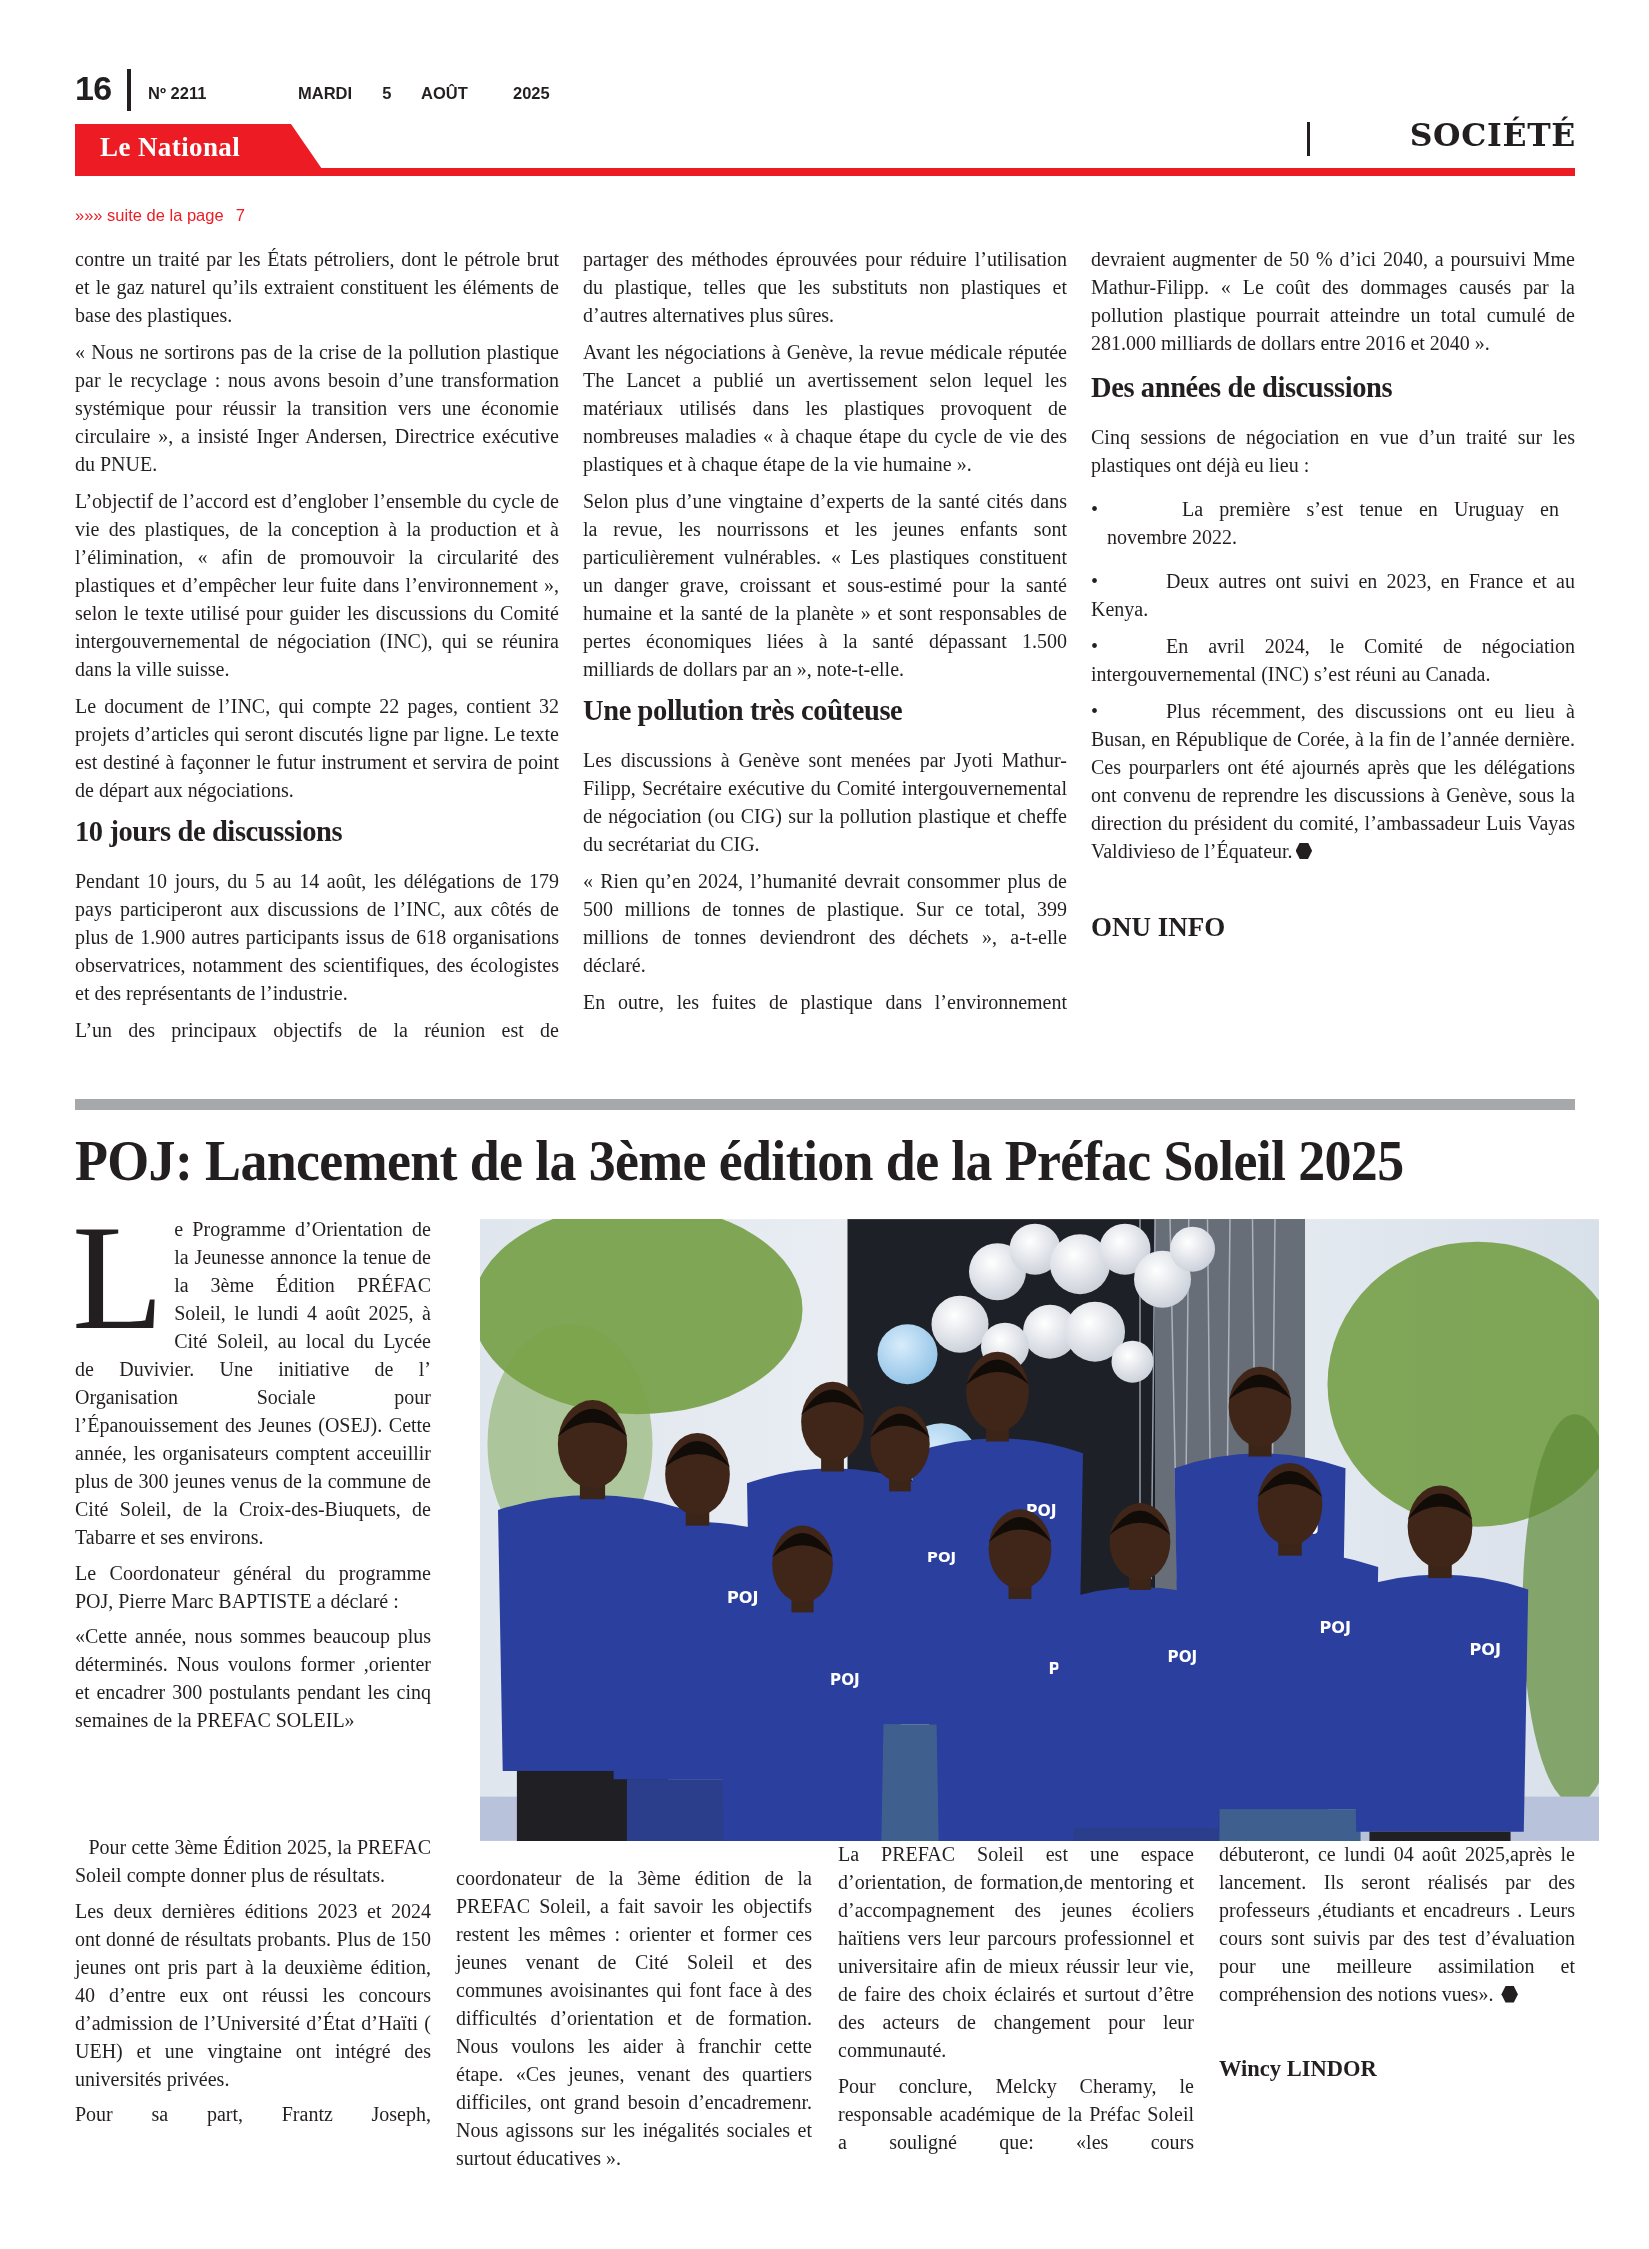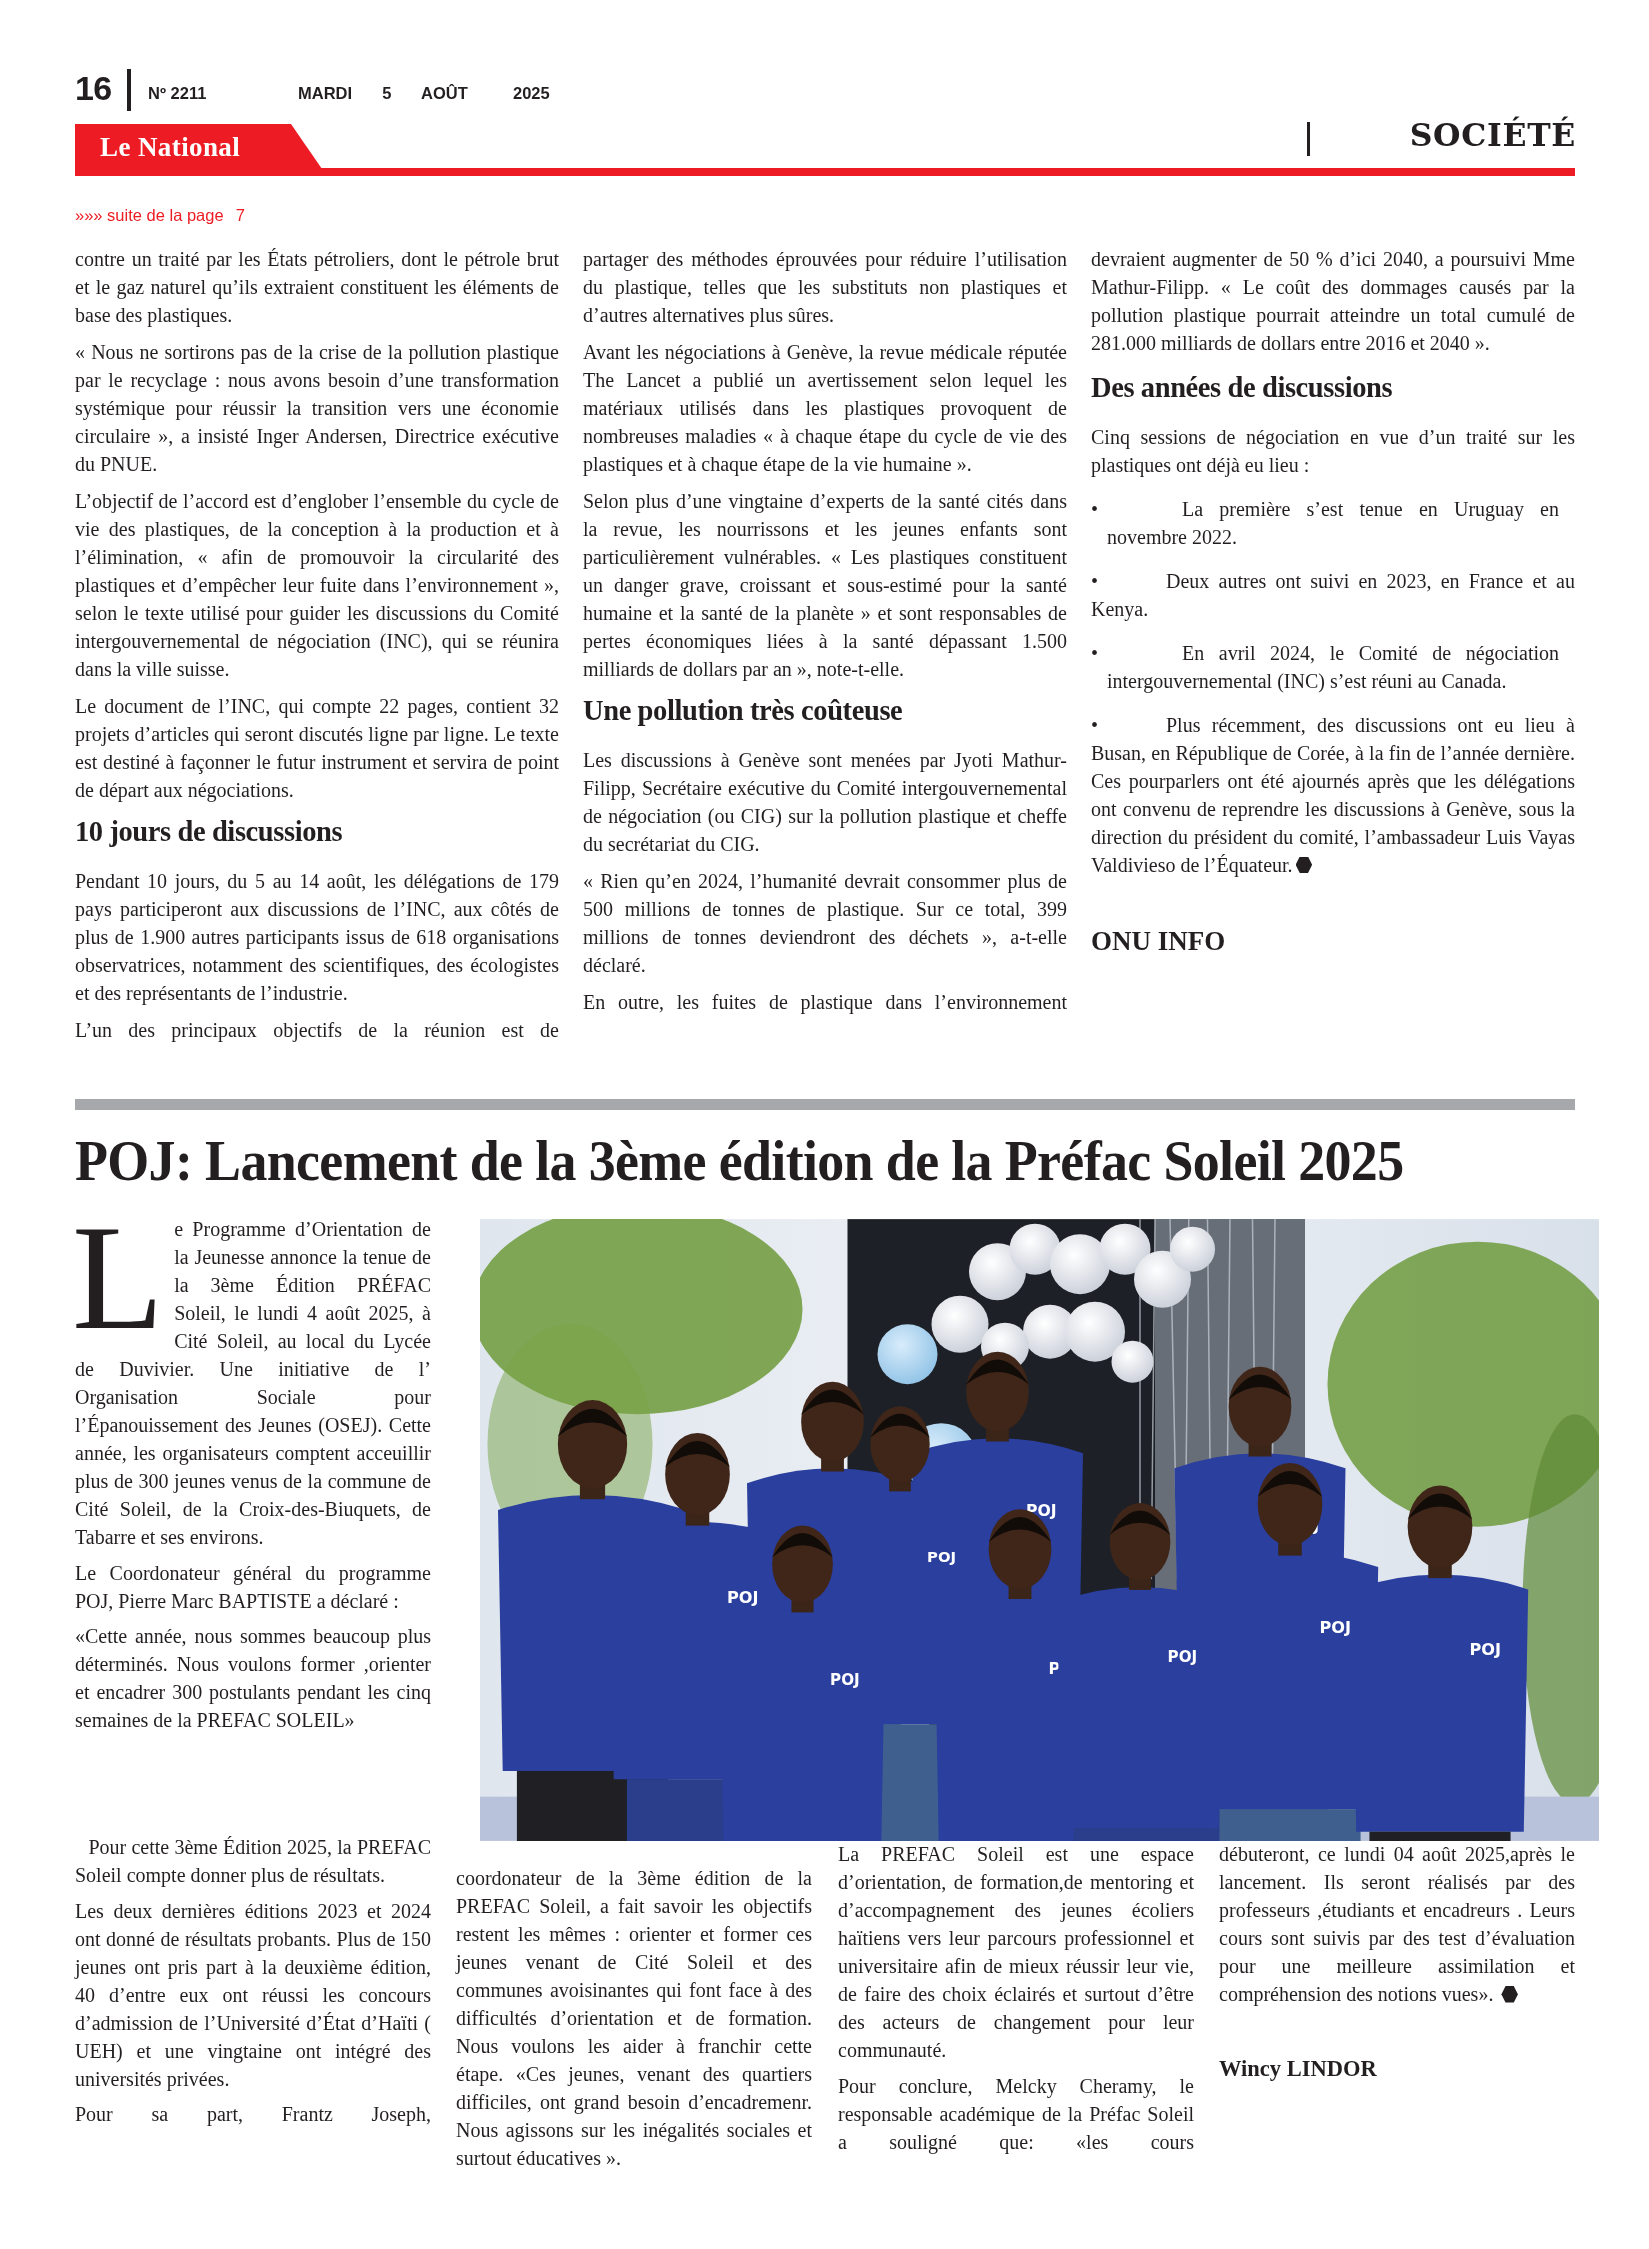--- a/index.html
+++ b/index.html
@@ -113,21 +113,21 @@
   <div class="bullet-item" style="position:relative;margin-bottom:9px;">
     <span style="position:absolute;left:0;top:0;">•</span>
     <p class="bullet-text" style="margin:16px;text-indent:75px;">La première s’est tenue en Uruguay en novembre 2022.</p>
   </div>
   <div class="bullet-item" style="position:relative;margin-bottom:9px;">
     <span style="position:absolute;left:0;top:0;">•</span>
     <p class="bullet-text" style="margin:0;text-indent:75px;">Deux autres ont suivi en 2023, en France et au Kenya.</p>
   </div>
   <div class="bullet-item" style="position:relative;margin-bottom:9px;">
     <span style="position:absolute;left:0;top:0;">•</span>
-    <p class="bullet-text" style="margin:16px;text-indent:75px;">En avril 2024, le Comité de négociation intergouvernemental (INC) s’est réuni au Canada.</p>
+    <p class="bullet-text" style="margin:0;text-indent:75px;">En avril 2024, le Comité de négociation intergouvernemental (INC) s’est réuni au Canada.</p>
   </div>
   <div class="bullet-item" style="position:relative;margin-bottom:9px;">
     <span style="position:absolute;left:0;top:0;">•</span>
     <p class="bullet-text" style="margin:0;text-indent:75px;"><span>Plus récemment, des discussions ont eu lieu à Busan, en République de Corée, à la fin de l’année dernière. Ces pourparlers ont été ajournés après que les délégations ont convenu de reprendre les discussions à Genève, sous la direction du président du comité, l’ambassadeur Luis Vayas Valdivieso de l’Équateur.</span><span class="endmark"></span></p>
   </div>
   <div class="credit" style="margin-top:46px;">ONU INFO</div>
 </div>
 
 <div class="abs divider-bar"></div>
 

